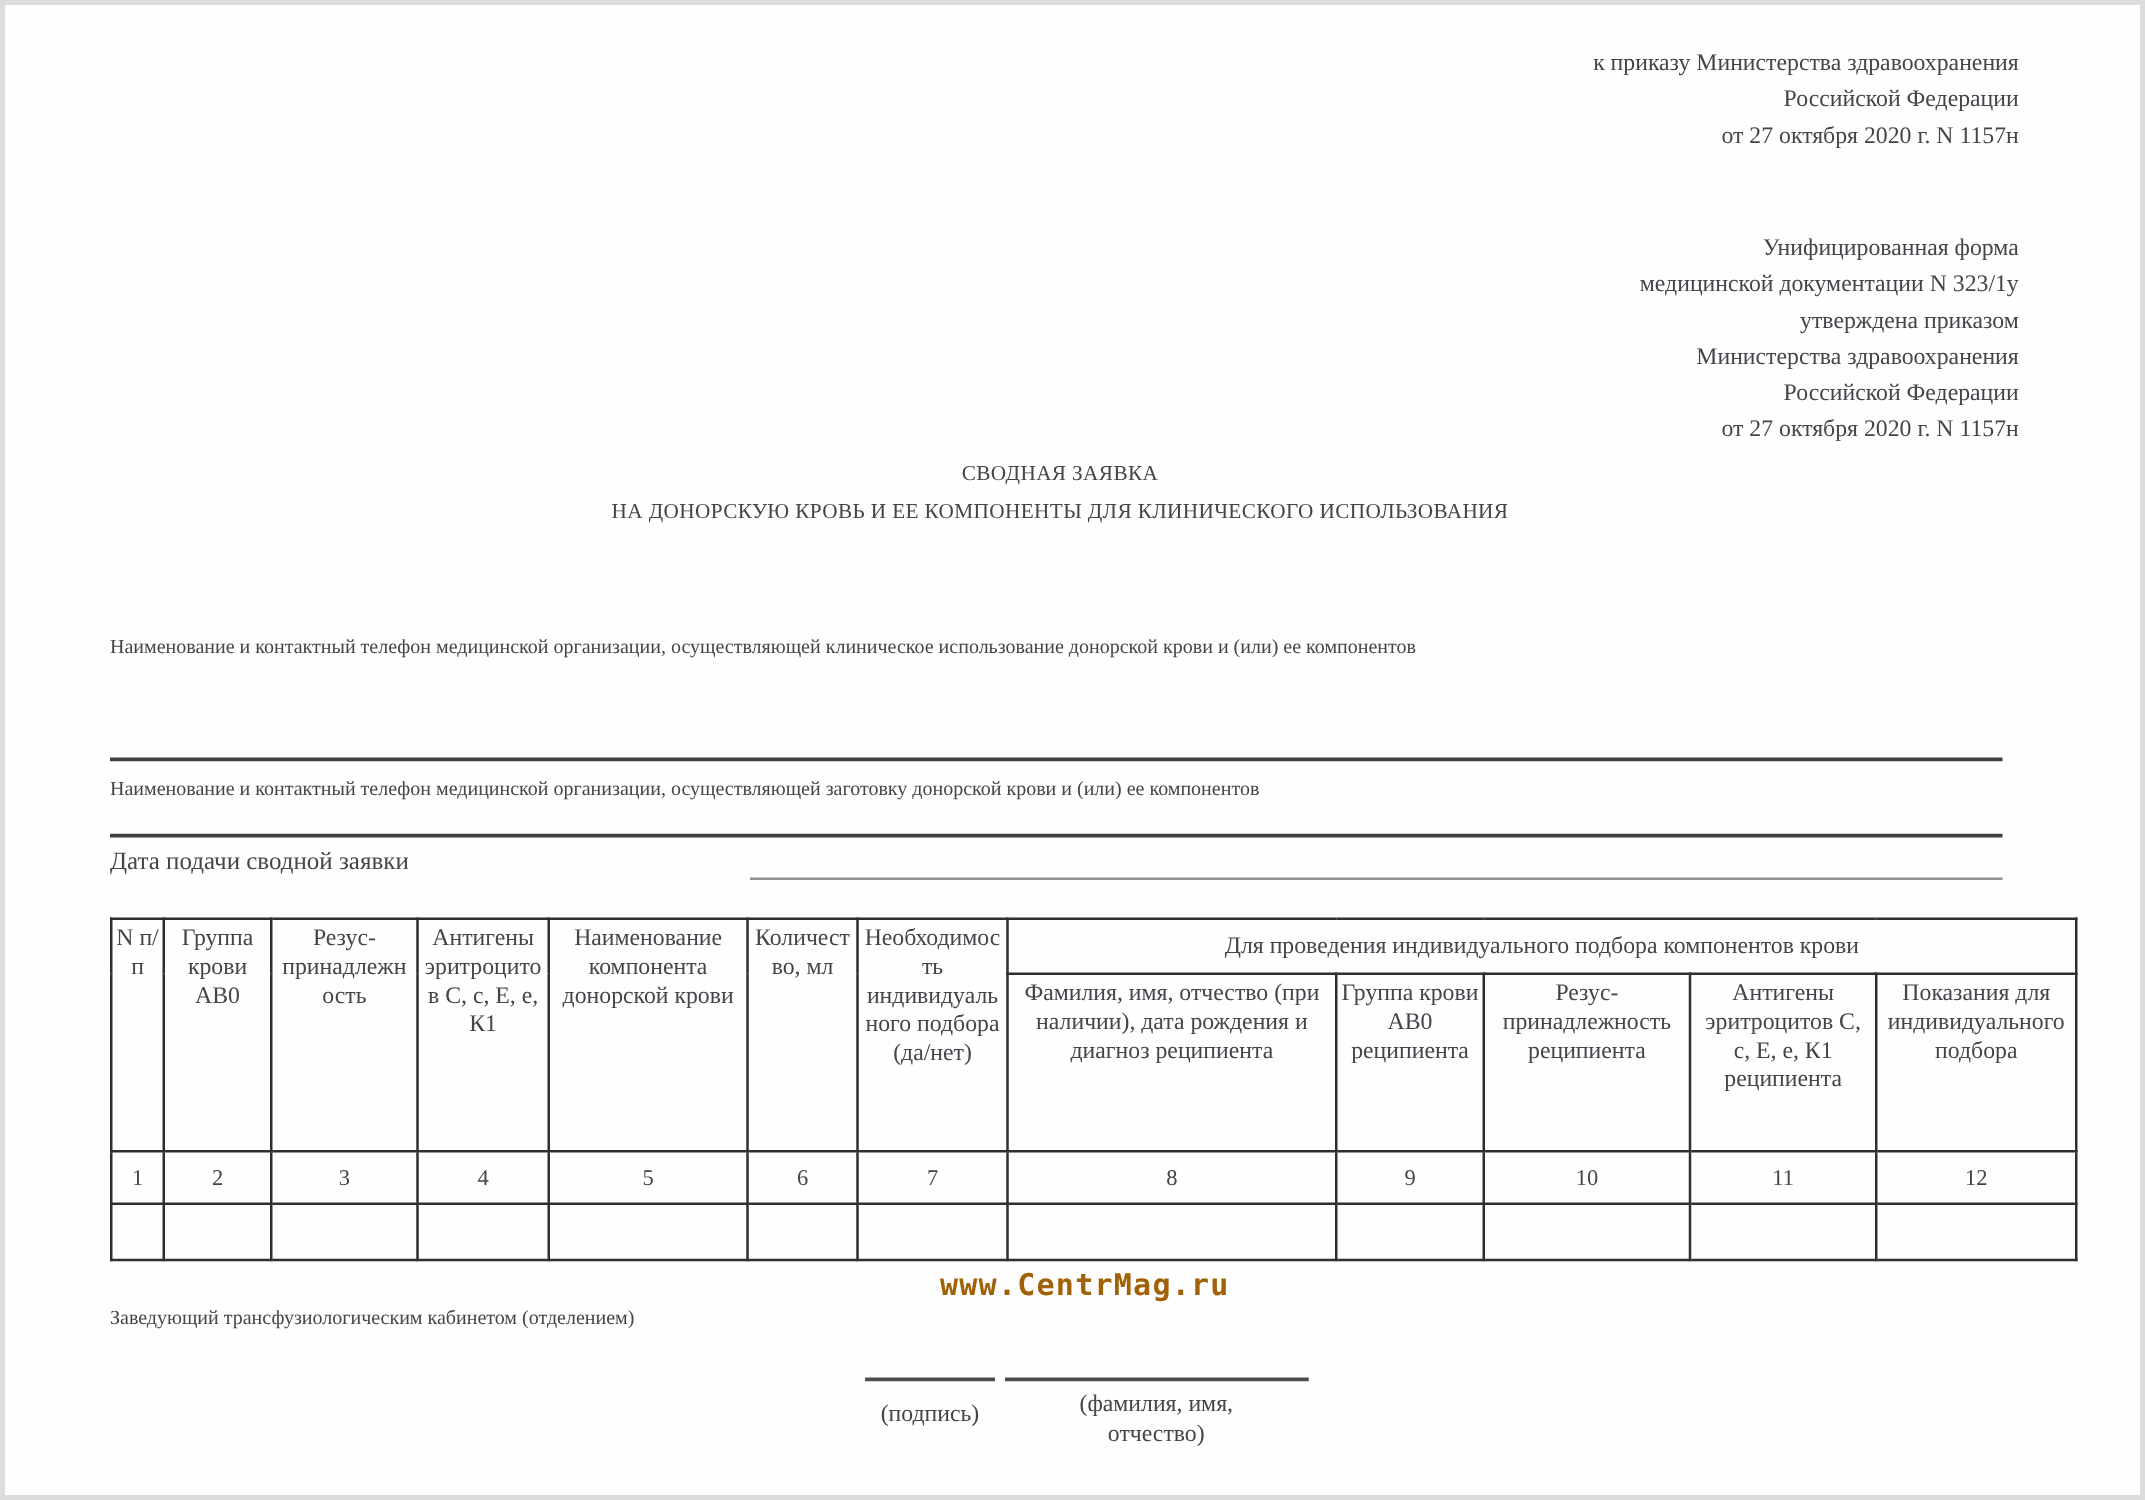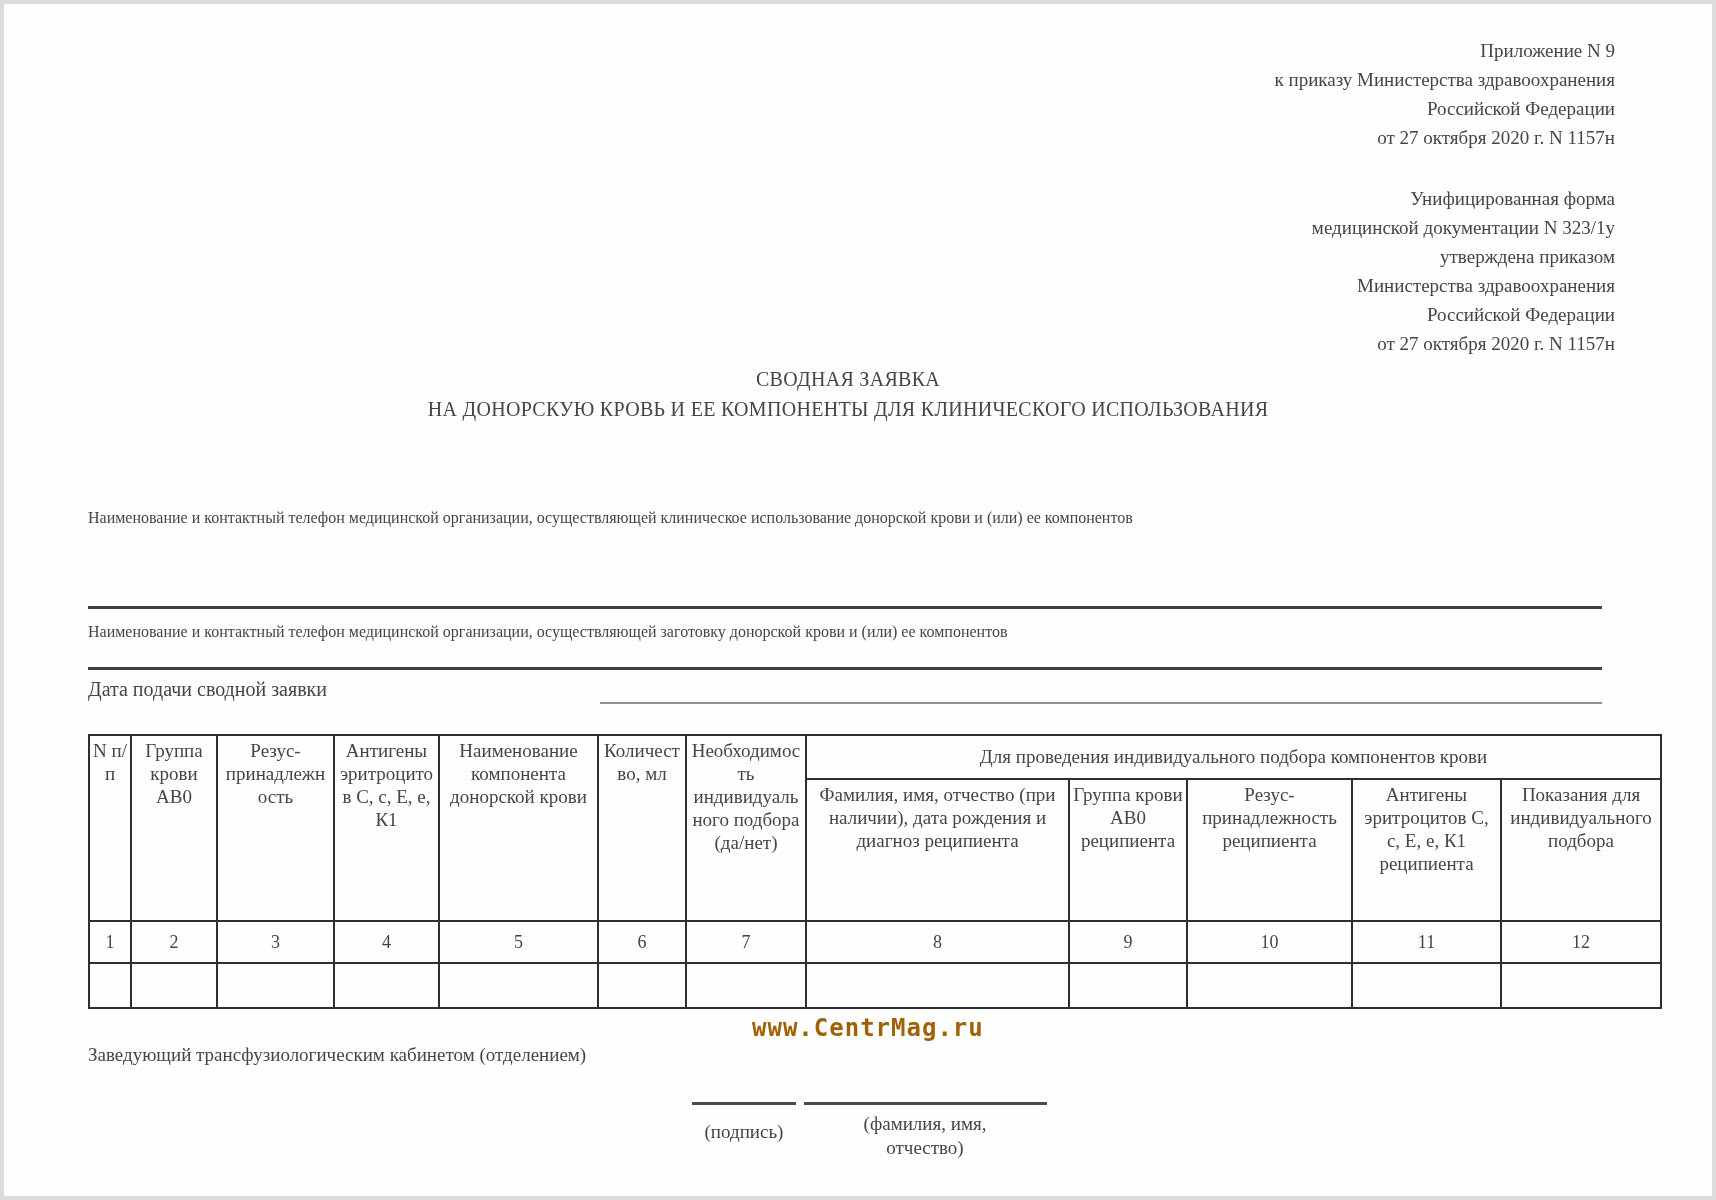--- a/index.html
+++ b/index.html
@@ -6,21 +6,21 @@
   html, body { width: 1716px; height: 1200px; background: #ffffff; }
   body { font-family: "Liberation Serif", "DejaVu Serif", serif; color: #43454a; }
   .page {
     position: relative; width: 1716px; height: 1200px; background: #fefefe;
     box-shadow: inset 0 0 0 4px #dcdcdc;
     overflow: hidden;
   }
   .hdr { position: absolute; right: 101px; text-align: right; font-size: 19px; line-height: 29px; }
   .hdr1 { top: 36px; }
   .hdr2 { top: 184px; }
-  .doc-title { position: absolute; left: 88px; width: 1520px; top: 364px; text-align: center; font-size: 20px; line-height: 30px; letter-spacing: 0.3px; }
+  .doc-title { position: absolute; left: 88px; width: 1520px; top: 364px; text-align: center; font-size: 17px; line-height: 30px; letter-spacing: 0.3px; }
   .para { position: absolute; left: 88px; width: 1460px; font-size: 16px; line-height: 31px; }
   .para1 { top: 502px; }
   .para2 { top: 616px; }
   .rule { position: absolute; left: 88px; width: 1514px; height: 3px; background: #3e4043; }
   .rule1 { top: 606px; }
   .rule2 { top: 667px; }
   .date-label { position: absolute; left: 88px; top: 678px; font-size: 20px; }
   .date-line { position: absolute; left: 600px; top: 702px; width: 1002px; height: 2px; background: #8f9092; }
 
   table.req-table {
@@ -42,35 +42,34 @@
   tr.r-sub   { height: 142px; }
   tr.r-num   { height: 42px; }
   tr.r-num td { text-align: center; vertical-align: middle; font-size: 18px; }
   tr.r-empty { height: 45px; }
 
   .watermark {
     position: absolute; left: 752px; top: 1014px;
     font-family: "DejaVu Sans Mono", monospace;
     font-size: 24px; letter-spacing: 1px; color: #a16207; font-weight: bold;
   }
-  .footer-label { position: absolute; left: 88px; top: 1040px; width: 560px; font-size: 19px; line-height: 30px; }
+  .footer-label { position: absolute; left: 88px; top: 1040px; width: 560px; font-size: 16px; line-height: 30px; }
   .sig-line { position: absolute; top: 1102px; height: 3px; background: #4a4c50; }
   .sig-short { left: 692px; width: 104px; }
   .sig-long  { left: 804px; width: 243px; }
   .sig-caption { position: absolute; text-align: center; font-size: 19px; line-height: 24px; }
   .sig-cap-short { left: 672px; top: 1120px; width: 144px; }
   .sig-cap-long  { left: 825px; top: 1112px; width: 200px; }
 </style>
 </head>
 <body>
 
 <div class="page">
 
   <div class="hdr hdr1">
-    <div>Приложение N 9</div>
     <div>к приказу Министерства здравоохранения</div>
     <div>Российской Федерации</div>
     <div>от 27 октября 2020 г. N 1157н</div>
   </div>
 
   <div class="hdr hdr2">
     <div>Унифицированная форма</div>
     <div>медицинской документации N 323/1у</div>
     <div>утверждена приказом</div>
     <div>Министерства здравоохранения</div>

